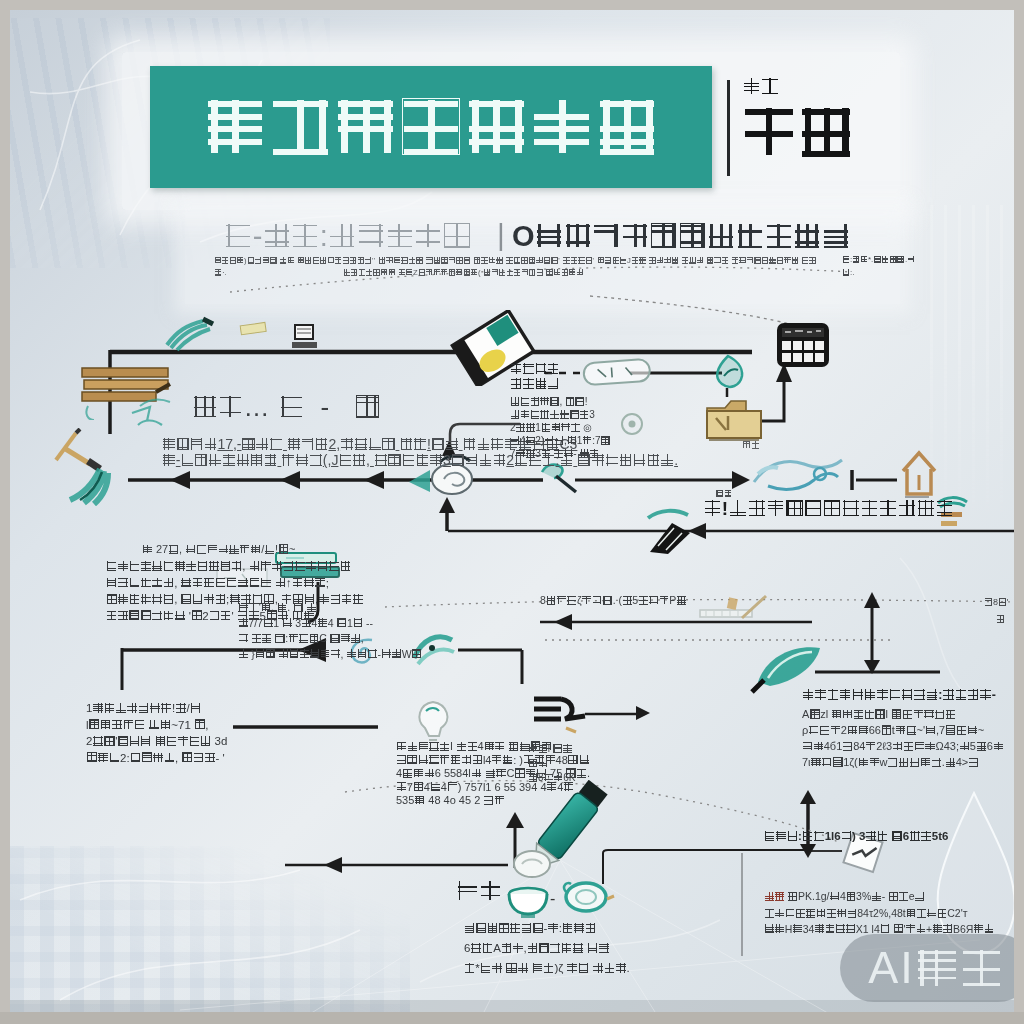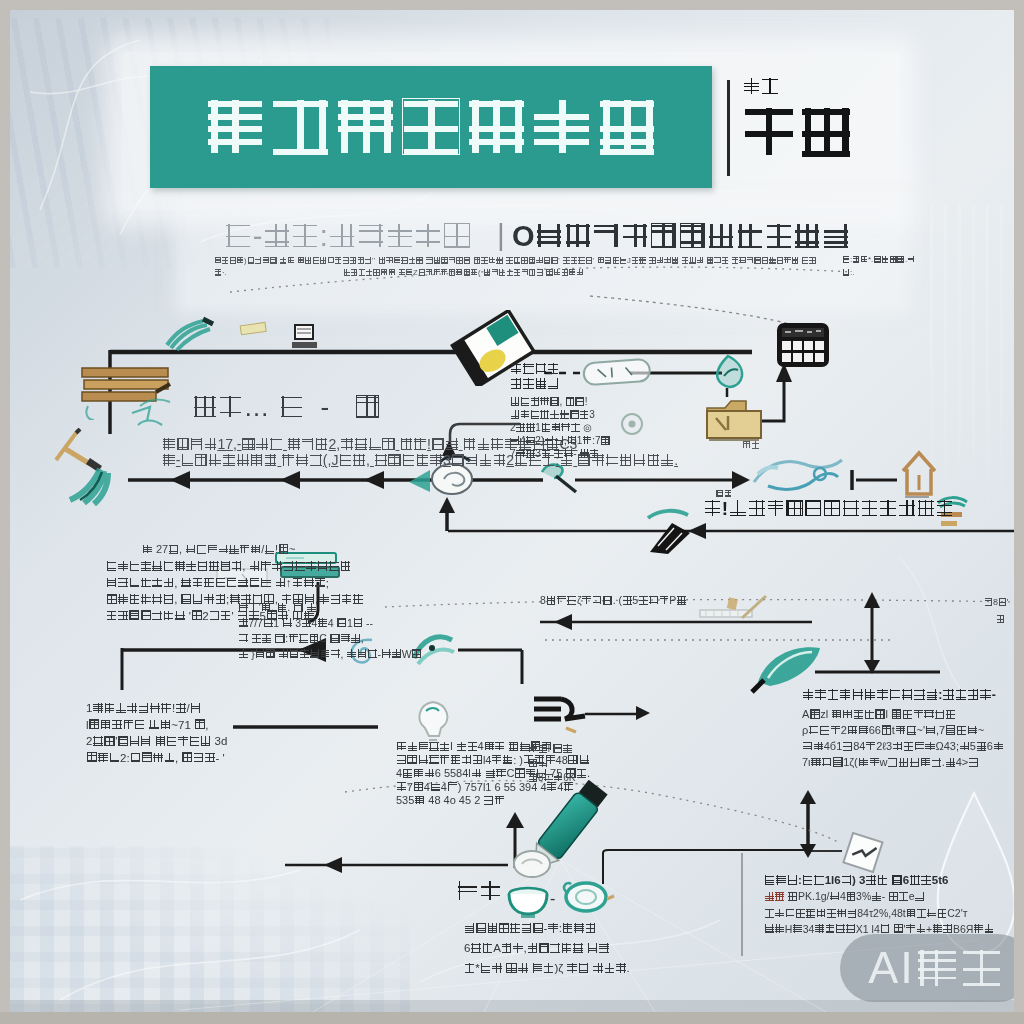--- a/index.html
+++ b/index.html
@@ -59,21 +59,21 @@
   #t9{left:703px;top:498px;font-size:19px;font-weight:bold;color:#1c1d1e;letter-spacing:.5px;}
   #t10{left:540px;top:594px;font-size:10.5px;color:#3d4043;}
   #t11{left:86px;top:700px;font-size:11.5px;line-height:16.5px;color:#35383b;}
   #t12h{left:802px;top:688px;font-size:12.5px;font-weight:bold;color:#26292b;}
   #t12{left:802px;top:706px;font-size:11px;line-height:16px;color:#3a3d40;}
   #t14{left:396px;top:740px;font-size:11px;line-height:13.5px;color:#393c3f;}
   #t15{left:528px;top:742px;font-size:10px;line-height:14.5px;color:#44474a;}
   #t16{left:456px;top:878px;font-size:23px;font-weight:bold;color:#202224;}
   #t16d{left:550px;top:890px;font-size:16px;color:#333;}
   #t17{left:464px;top:918px;font-size:11.5px;line-height:20px;color:#35383b;}
-  #t18-1{left:764px;top:874px;font-size:11.5px;font-weight:bold;color:#2b2e30;}
+  #t18-1{left:764px;top:830px;font-size:11.5px;font-weight:bold;color:#2b2e30;}
   #t18-2{left:764px;top:890px;font-size:10.5px;color:#3a3d40;}
   #t18-2 .red{color:#8b3a2e;}
   #t18-34{left:764px;top:906px;font-size:10.5px;line-height:15.5px;color:#3a3d40;}
   #f20a{left:984px;top:597px;font-size:9px;color:#4a4d50;}
   #f20b{left:996px;top:614px;font-size:9px;color:#4a4d50;}
   #watermark{left:840px;top:934px;width:192px;height:68px;background:rgba(128,137,144,.55);
     border-radius:36px;z-index:6;display:flex;align-items:center;justify-content:center;
     font-size:45px;color:rgba(236,241,243,.92);letter-spacing:2px;}
   #frame{position:absolute;inset:0;border:10px solid #c2bfba;pointer-events:none;z-index:50;}
   #frame-b{position:absolute;left:0;bottom:0;width:1024px;height:12px;background:#b7b4ae;z-index:51;}

